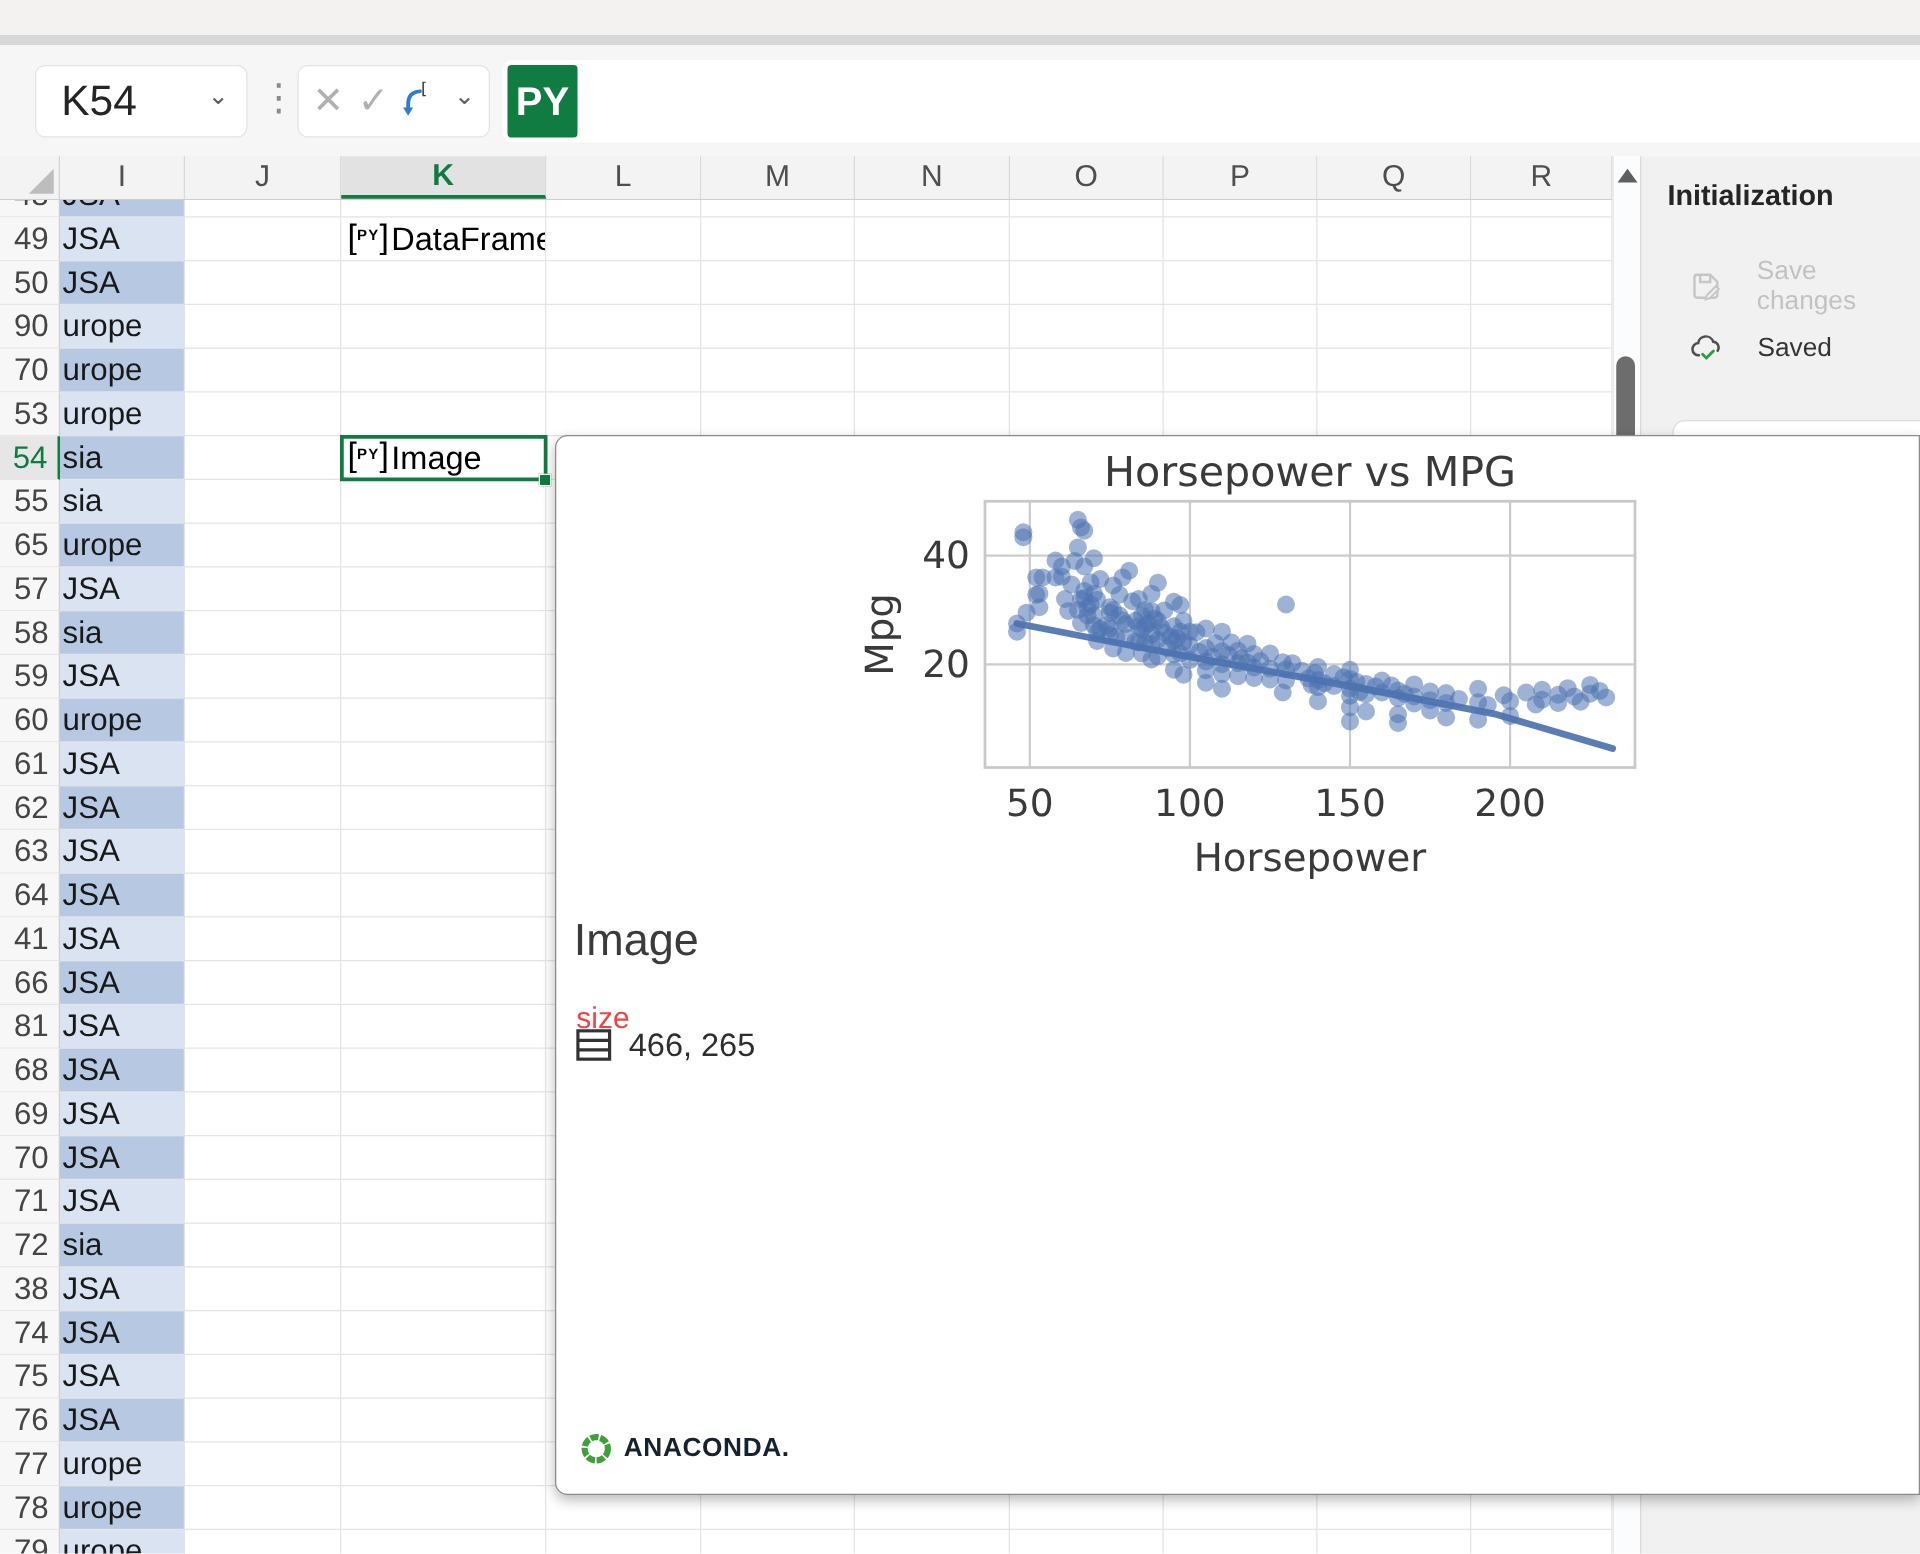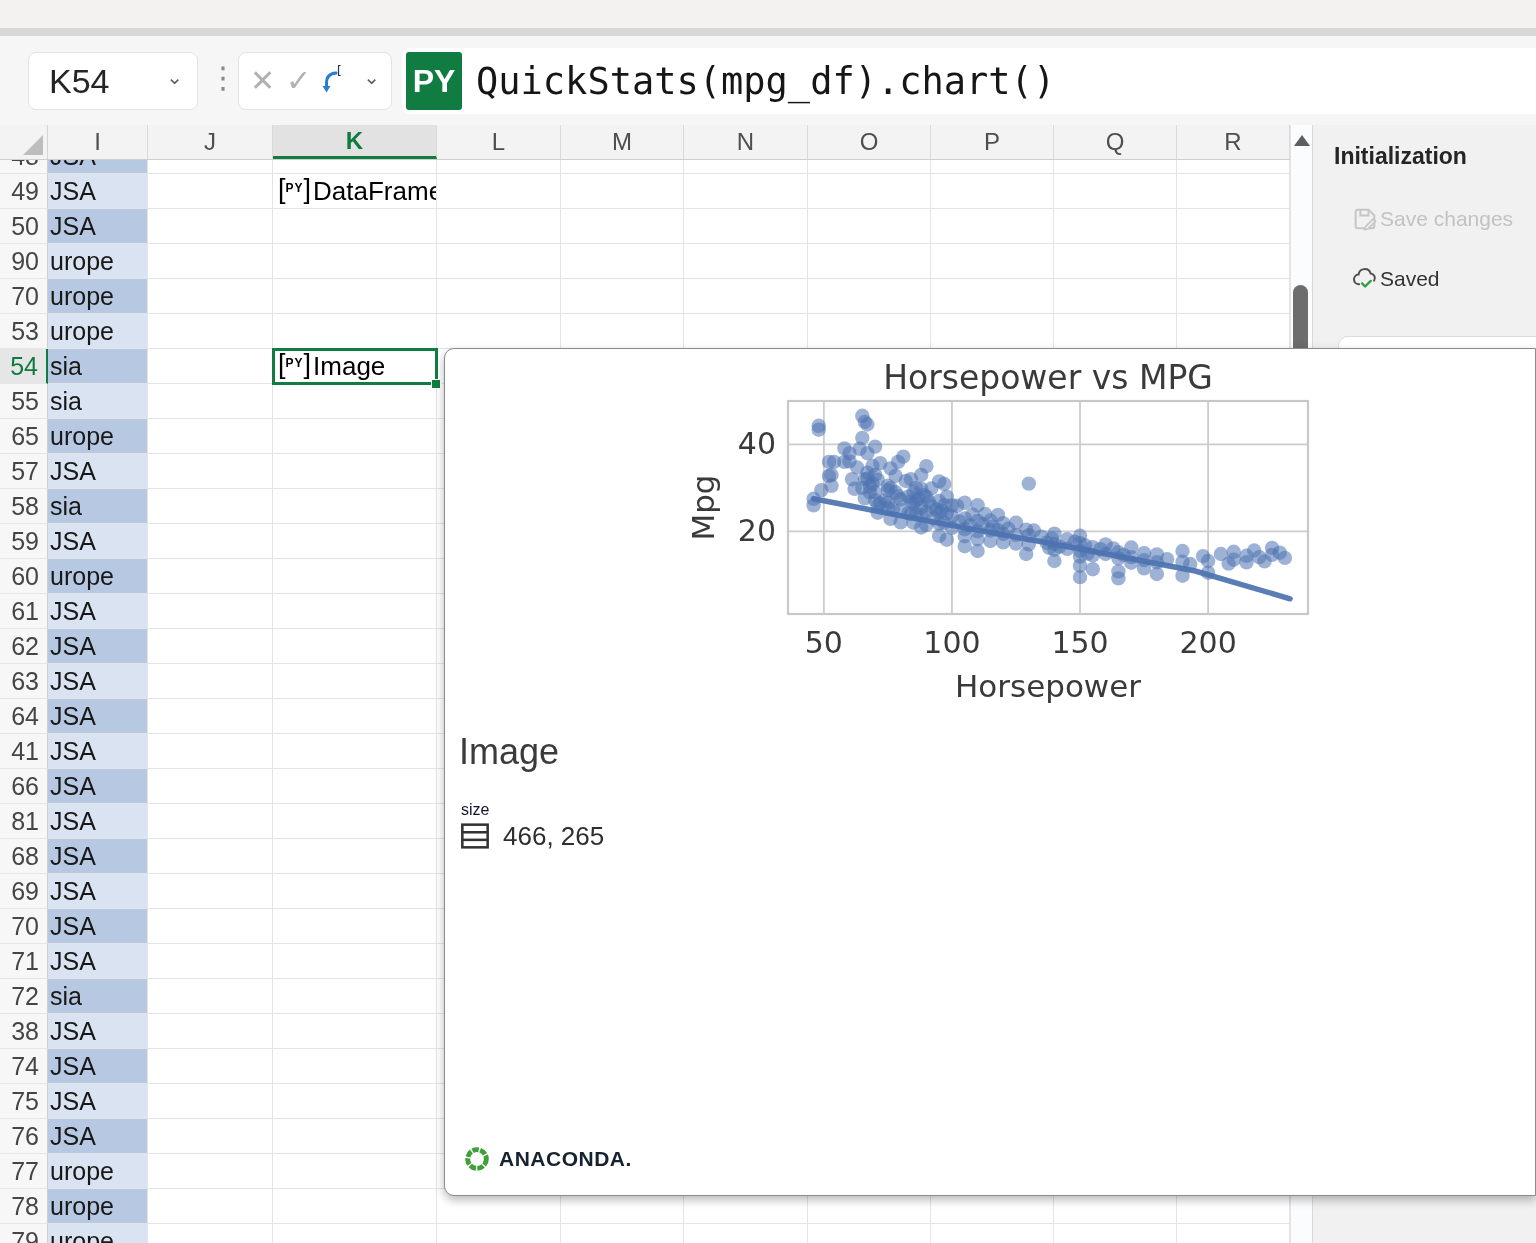--- a/index.html
+++ b/index.html
@@ -70,41 +70,41 @@
   .vscroll .up { position:absolute; left:3px; top:10px; width:0; height:0;
                  border-left:8px solid transparent; border-right:8px solid transparent;
                  border-bottom:11px solid #5f5f5f; }
   .vscroll .thumb { position:absolute; left:2px; top:160px; width:15px; height:80px;
                     background:#6d6d6d; border-radius:8px; }
 
   
   .pane { position:absolute; left:1312px; top:125px; width:224px; height:1118px; background:#f1f1f1;
           border-left:1px solid #dadada; z-index:1; }
   .pane-title { position:absolute; left:21px; top:18px; font-size:23px; font-weight:700; color:#252525; }
-  .pane-row { position:absolute; left:38px; display:flex; align-items:center; gap:1px;justify-content:space-between; }
+  .pane-row { position:absolute; left:38px; display:flex; align-items:center; gap:27px;justify-content:space-between; }
   .pane-row svg { width:28px; height:28px; }
   .pane-label { font-size:21px; }
   .lbl-disabled { color:#c2c2c2; }
   .lbl-normal { color:#333; }
   .pane-card { position:absolute; left:25px; top:211px; width:200px; height:40px; background:#fff;
                border:1px solid #dcdcdc; border-radius:10px 0 0 0; }
   .code-area { position:absolute; left:0px; top:1060px; width:224px; height:58px; background:#fdfdfe; }
   .code-gutterline { position:absolute; left:20px; top:0; width:1px; height:58px; background:#e4e4e4; }
   .code-num  { position:absolute; left:26px; top:4px; font-size:22px; color:#2f5b9f; }
   .code-hash { position:absolute; left:98px; top:4px; font-size:22px; color:#217346; font-weight:600; }
   .code-rule { position:absolute; left:40px; top:40px; width:184px; height:2px; background:#c3d1e8; }
   .gripper { position:absolute; right:2px; top:1058px; display:flex; gap:4px; }
   .gripper i { width:4px; height:4px; background:#8f8f8f; display:block; }
 
   
   .card { position:absolute; left:444px; top:348px; width:1092px; height:848px; background:#fff;
           border:1px solid #8b8b8b; border-radius:10px 0 0 10px;
           box-shadow:0 4px 10px rgba(0,0,0,0.28); z-index:10; }
   .card-heading { position:absolute; left:14px; top:382px; font-size:36px; color:#3b3b3b; }
-  .size-label   { position:absolute; left:16px; top:452px; font-size:16px; color:#0f172a; }
+  .size-label   { position:absolute; left:16px; top:452px; font-size:24px; color:#ef4444; }
   .size-row     { position:absolute; left:14px; top:472px; display:flex; gap:12px; }
   .size-row svg { width:32px; height:30px; }
   .size-value   { font-size:26px; color:#2e2e2e; }
   .brand-row { position:absolute; left:18px; top:796px; display:flex; align-items:center; gap:8px; }
   .brand-row svg { width:28px; height:28px; }
   .brand-text { font-size:21px; font-weight:700; color:#16222e; letter-spacing:0.5px; }
 
   .chart-wrap { position:absolute; left:173px; top:4px; width:700px; height:360px; }
 </style>
 </head>
@@ -126,21 +126,20 @@
       <svg width="30" height="34" viewBox="0 0 30 34">
         <path d="M14 9 C7 9.5 4.5 13 4.5 19 L4.5 24" fill="none" stroke="#2b7cd3" stroke-width="3" stroke-linecap="round"></path>
         <path d="M0.5 22 L4.5 28.5 L8.5 22 Z" fill="#2b7cd3"></path>
         <text x="13" y="11" font-size="13" fill="#333" font-family="DejaVu Sans Mono, monospace">[ ]</text>
       </svg>
     </span>
     <span class="chev">⌄</span>
   </div>
   <div class="formula-input">
     <span class="py-badge">PY</span>
-    <span class="formula-text">QuickStats(mpg_df).chart()</span>
   </div>
 </div>
 
 <div class="col-headers">
   <div class="corner">
       <div class="tri"></div>
     </div>
   <div id="colh-container" style="display:flex; height:100%;">
       <div class="col-h" style="width: 100px;">I</div>
       <div class="col-h" style="width: 125px;">J</div>

